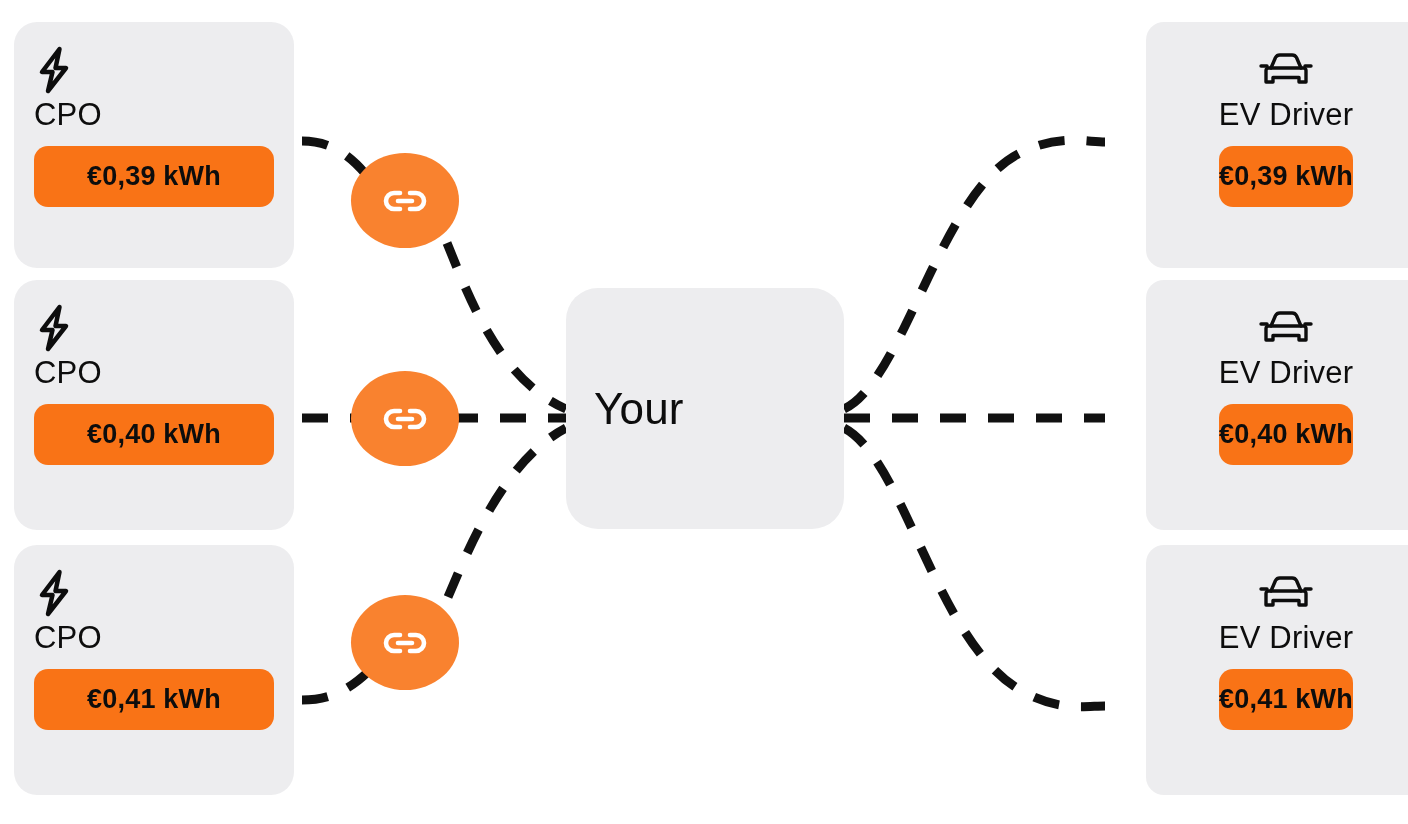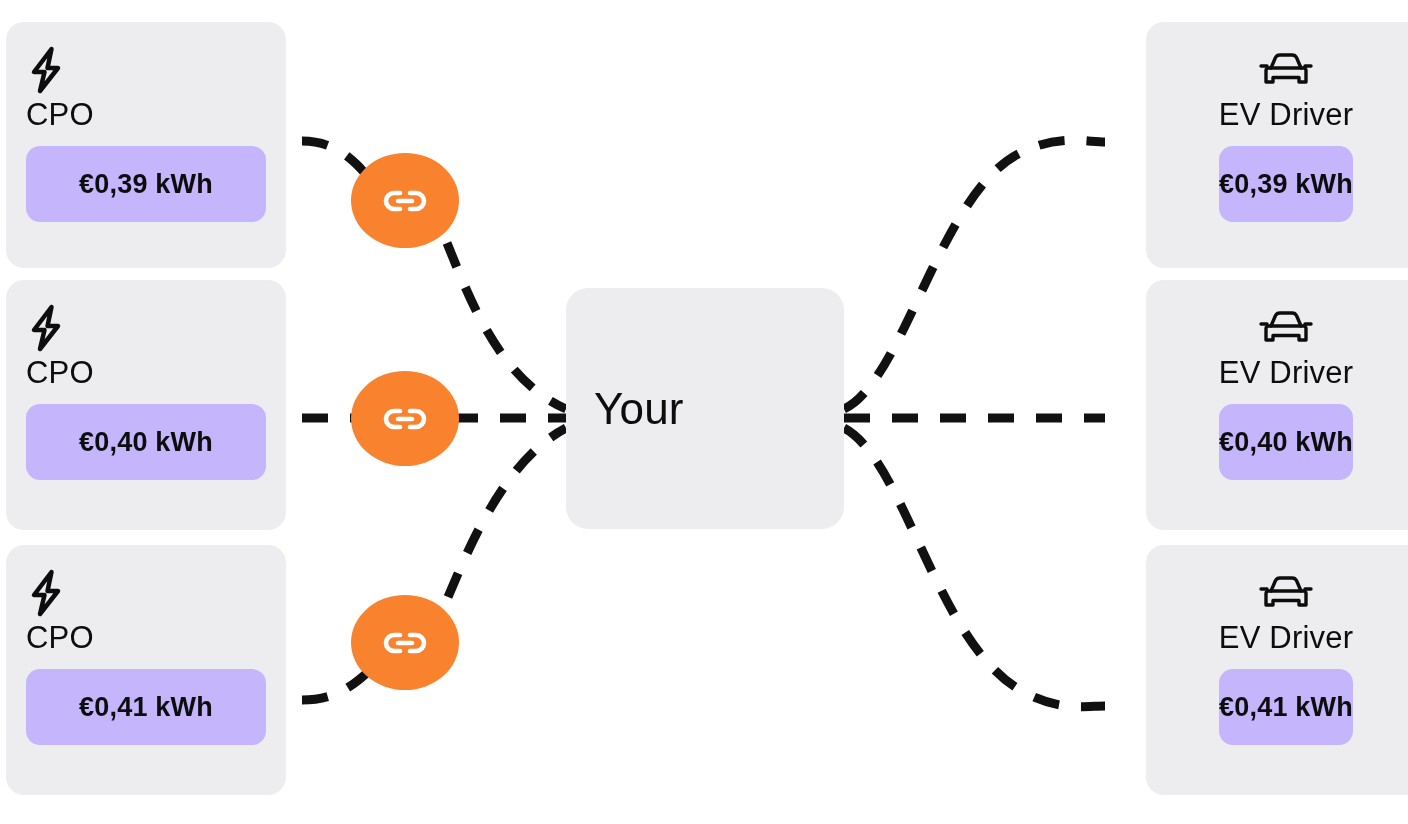--- a/index.html
+++ b/index.html
@@ -40,21 +40,21 @@
   .card {
     position: absolute;
     width: 280px;
     background: #ededef;
     border-radius: 18px;
     box-sizing: border-box;
     padding: 22px 20px 18px 20px;
     display: flex;
     flex-direction: column;
   }
-  .card.left  { left: 6px; }
+  .card.left  { left: 14px; border-radius: 23px; }
   .card.right { left: 1146px; align-items: center; }
 
   .card-row-1 { top: 22px;  height: 246px; }
   .card-row-2 { top: 280px; height: 250px; }
   .card-row-3 { top: 545px; height: 250px; }
 
   .card-icon {
     height: 52px;
     display: flex;
     align-items: center;
@@ -66,42 +66,42 @@
     font-size: 31px;
     line-height: 1.1;
     color: #0d0d0d;
     letter-spacing: 0.2px;
     font-weight: 400;
     margin-bottom: 14px;
     white-space: nowrap;
   }
 
   .price-pill {
-    background: #c4b5fd;
+    background: #f97316;
     border-radius: 14px;
-    height: 76px;
+    height: 61px;
     display: flex;
     align-items: center;
     justify-content: center;
     font-size: 27px;
     font-weight: 700;
     color: #0d0d0d;
     letter-spacing: 0.2px;
     white-space: nowrap;
   }
 
   
   #platform {
     position: absolute;
     left: 566px;
     top: 288px;
     width: 278px;
     height: 241px;
     background: #ededef;
-    border-radius: 22px;
+    border-radius: 32px;
     display: flex;
     flex-direction: column;
     justify-content: center;
     padding-left: 28px;
     box-sizing: border-box;
   }
   #platform .pf-line {
     font-size: 44px;
     line-height: 1.22;
     color: #0d0d0d;

